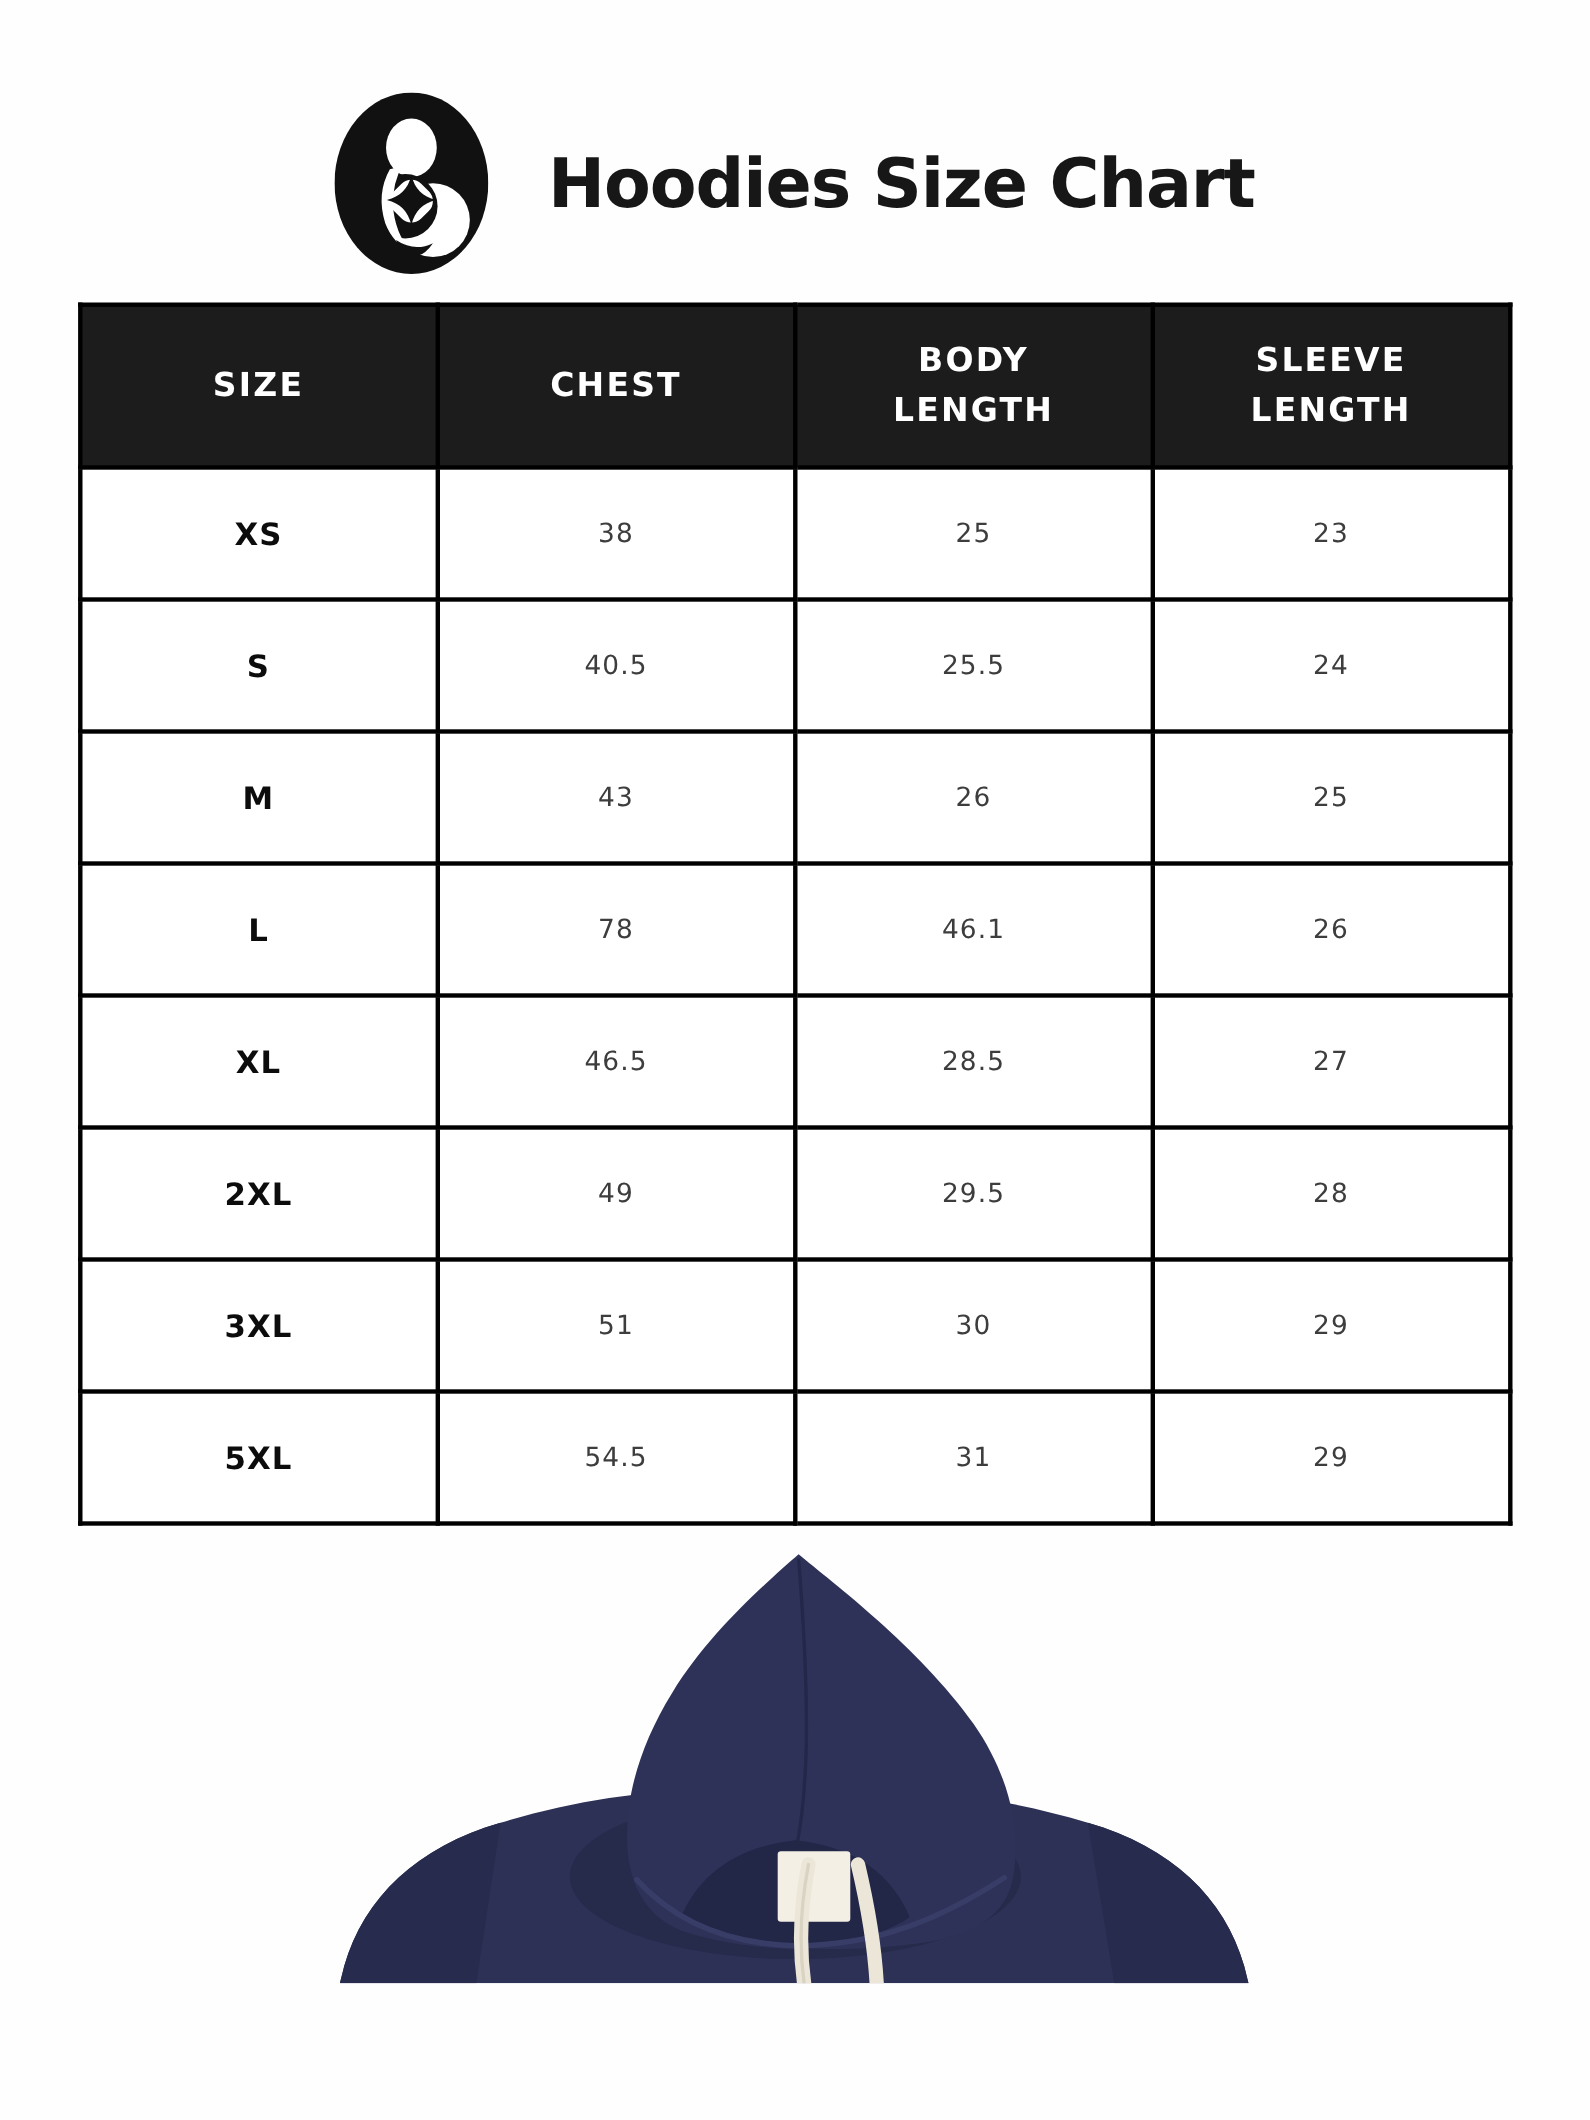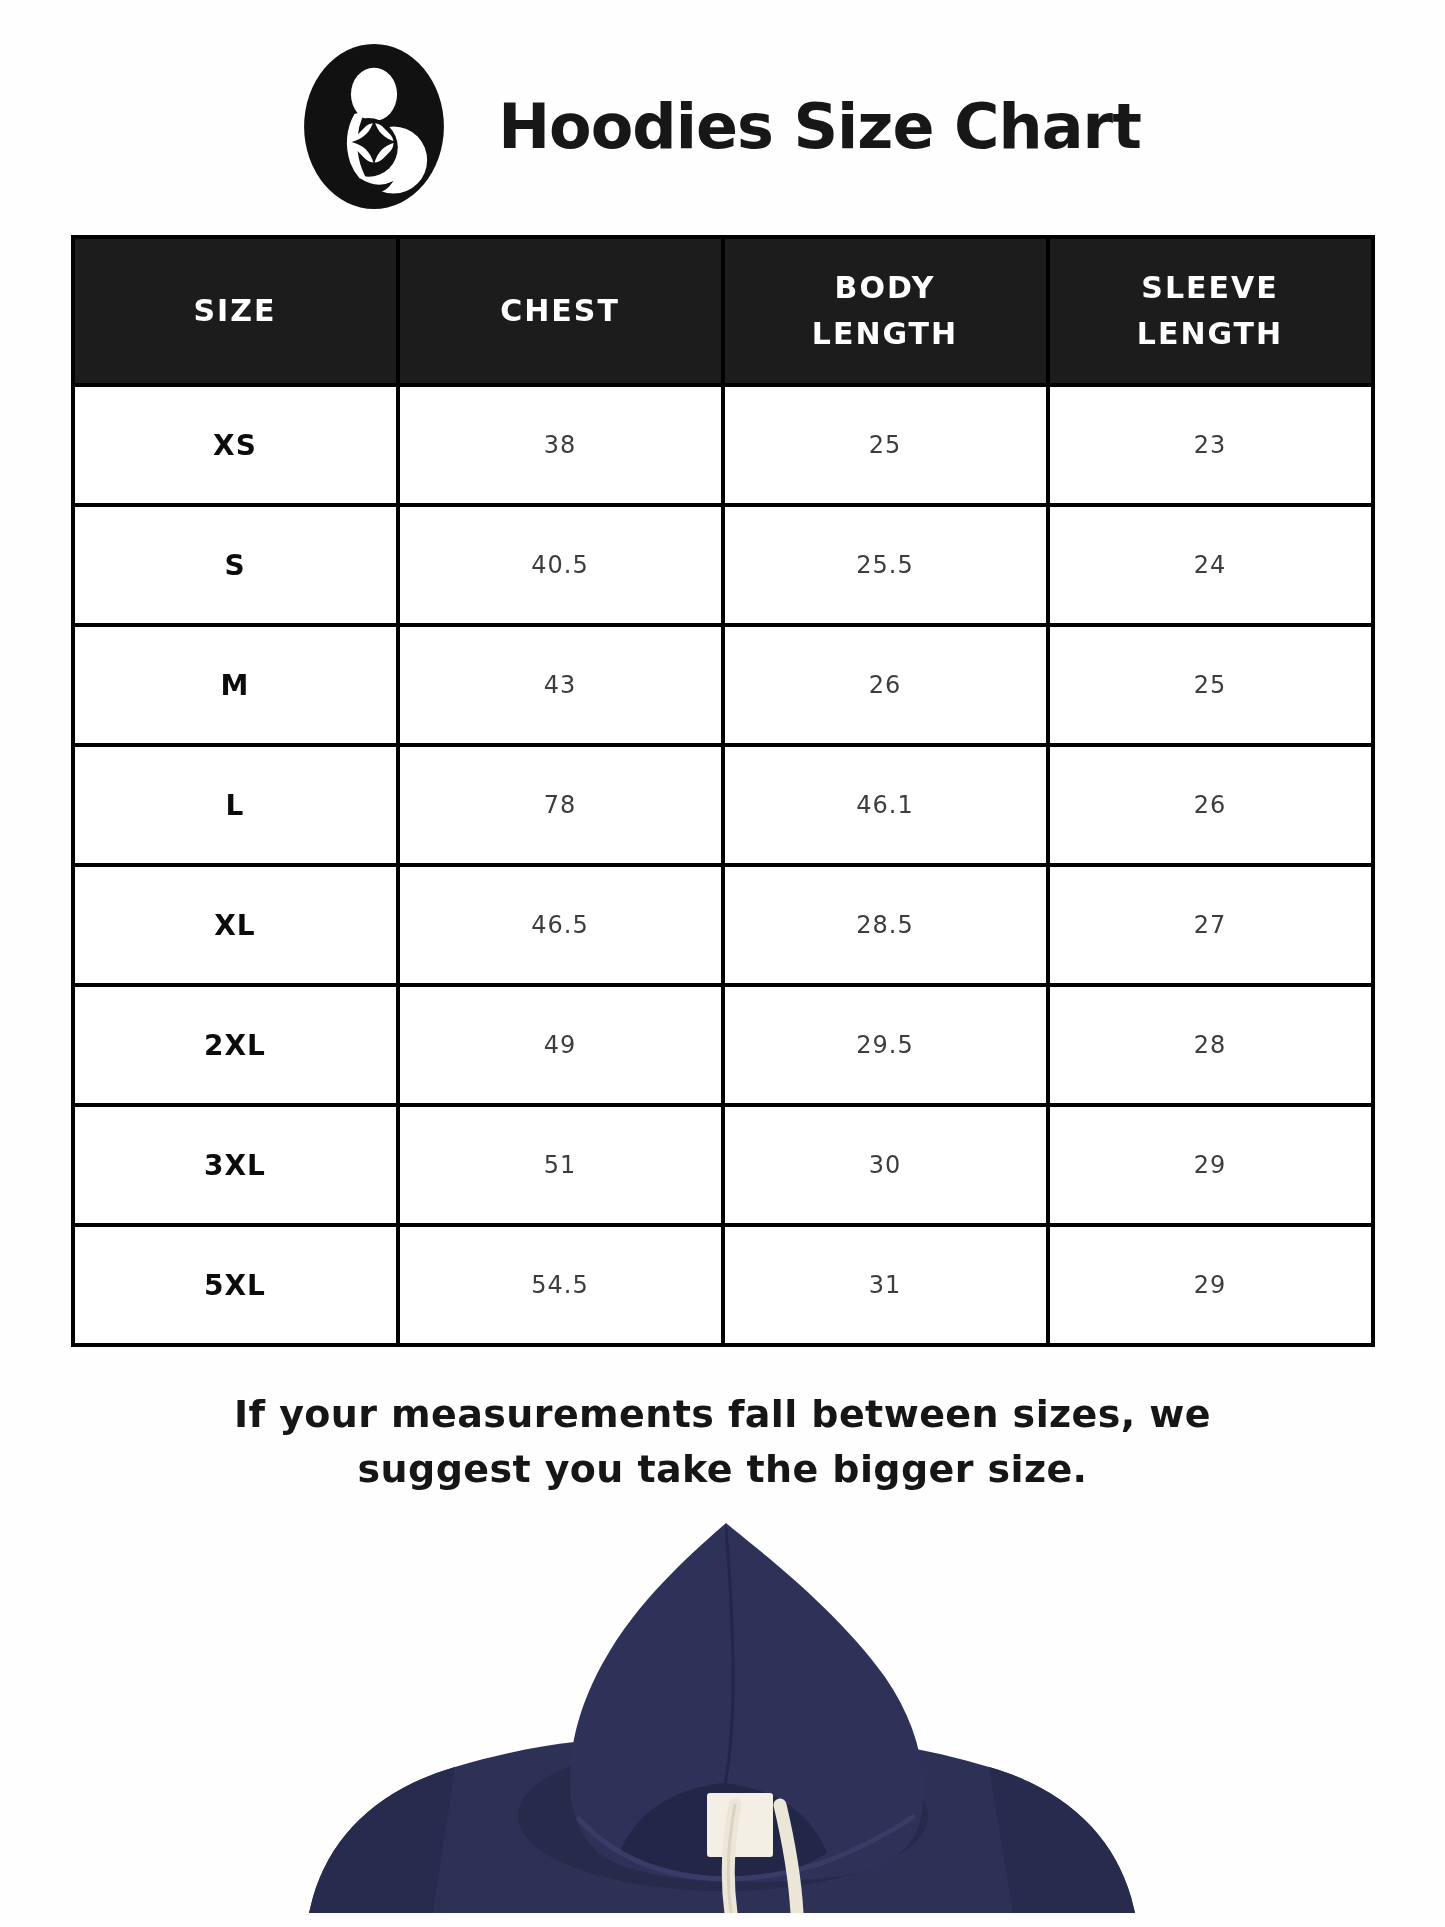--- a/index.html
+++ b/index.html
@@ -2,21 +2,21 @@
 <html><head>
 <meta charset="utf-8">
 <style>
   html,body { margin:0; padding:0; background:#ffffff; }
   .page {
     width:1445px; height:1927px; margin:0 auto; background:#fefefe;
     font-family:"DejaVu Sans","Liberation Sans",sans-serif;
     overflow:hidden; position:relative;
   }
   
-  .brand-header { display:flex; align-items:center; justify-content:center; gap:54px; padding-top:44px; }
+  .brand-header { display:flex; align-items:center; justify-content:center; gap:54px; padding-top:44px;margin-top:40px; }
   .logo-icon svg { display:block; }
   .page-title { font-size:62px; font-weight:800; color:#171717; line-height:1; letter-spacing:-1px; }
 
   
   .size-table { width:1304px; margin:26px auto 0; border-collapse:collapse; table-layout:fixed; }
   .size-table th, .size-table td { border:4px solid #000000; }
   .size-table th {
     background:#1c1c1c; color:#ffffff; font-size:30px; font-weight:700;
     letter-spacing:2px; height:142px; text-align:center; vertical-align:middle;
     white-space:pre-line; line-height:1.55;
@@ -114,22 +114,20 @@
       </tr>
       <tr>
         <td class="size-col">5XL</td>
         <td>54.5</td>
         <td>31</td>
         <td>29</td>
       </tr>
     </tbody>
   </table>
 
-  <div class="size-note">If your measurements fall between sizes, we
-suggest you take the bigger size.</div>
 
   <div class="hoodie-wrap">
     <svg width="880" height="392" viewBox="0 0 880 392" xmlns="http://www.w3.org/2000/svg">
 
       <path d="M 26,392 L 30,376 C 48,314 96,268 172,246 C 262,219 352,210 438,222 C 526,210 616,219 706,246 C 782,268 830,314 848,376 L 852,392 Z" fill="#2d3156"></path>
       <path d="M 30,376 C 48,314 96,268 172,246 L 150,392 L 26,392 Z" fill="#272b4e"></path>
       <path d="M 848,376 C 830,314 782,268 706,246 L 730,392 L 852,392 Z" fill="#272b4e"></path>
 
       <ellipse cx="440" cy="295" rx="205" ry="75" fill="#262a4b"></ellipse>
 

